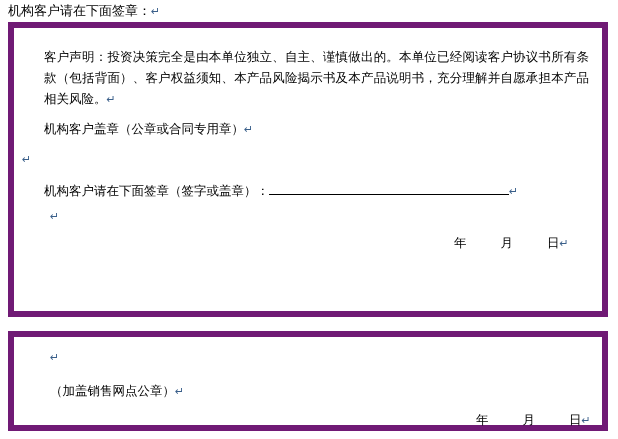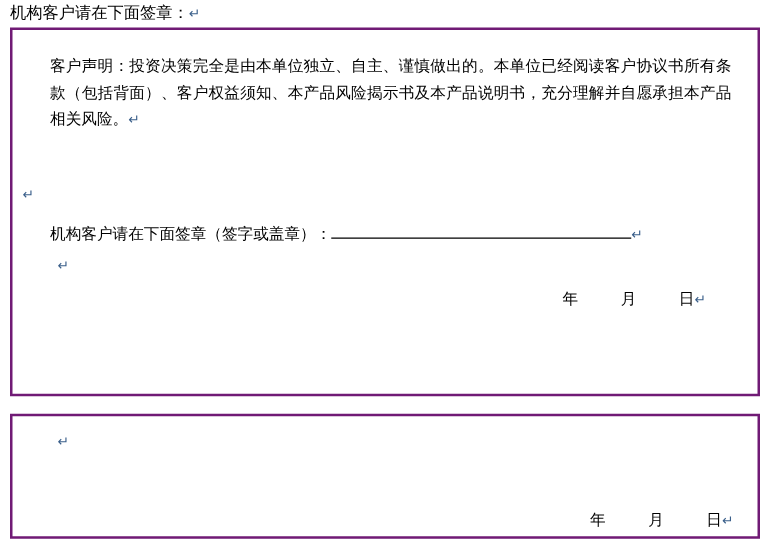--- a/index.html
+++ b/index.html
@@ -28,21 +28,21 @@
     line-height: 18px;
     white-space: nowrap;
   }
   .pilcrow {
     color: #3a5f8a;
     font-size: 11px;
     vertical-align: baseline;
   }
   .box {
     position: absolute;
-    border: 2px solid #701a75;
+    border: 6px solid #701a75;
     box-sizing: border-box;
     background: #ffffff;
   }
   #box-main {
     left: 8px;
     top: 22px;
     width: 600px;
     height: 295px;
   }
   #box-stamp {
@@ -127,39 +127,45 @@
   <div class="heading">
     <span>机构客户请在下面签章：</span><span class="pilcrow">↵</span>
   </div>
 
   <div class="box" id="box-main">
 
     <div class="para" id="declaration">
       <span>客户声明：投资决策完全是由本单位独立、自主、谨慎做出的。本单位已经阅读客户协议书所有条款（包括背面）、客户权益须知、本产品风险揭示书及本产品说明书，充分理解并自愿承担本产品相关风险。</span><span class="pilcrow">↵</span>
     </div>
 
+    <div class="para" id="seal-line">
+      <span>机构客户盖章（公章或合同专用章）</span><span class="pilcrow">↵</span>
+    </div>
 
     <div class="mark" id="mark-1">↵</div>
 
     <div class="para" id="legal-line">
       <span>机构客户请在下面签章（签字或盖章）：</span><span class="sig-underline"></span><span class="pilcrow">↵</span>
     </div>
 
     <div class="mark" id="mark-2">↵</div>
 
     <div class="para" id="date-line-main">
       <span>年</span><span class="date-sp"></span><span>月</span><span class="date-sp"></span><span>日</span><span class="pilcrow">↵</span>
     </div>
 
   </div>
 
   <div class="box" id="box-stamp">
 
     <div class="mark" id="mark-3">↵</div>
 
+    <div class="para" id="stamp-note">
+      <span>（加盖销售网点公章）</span><span class="pilcrow">↵</span>
+    </div>
 
     <div class="para" id="date-line-stamp">
       <span>年</span><span class="date-sp"></span><span>月</span><span class="date-sp"></span><span>日</span><span class="pilcrow">↵</span>
     </div>
 
   </div>
 
 </div>
 
 </body></html>

